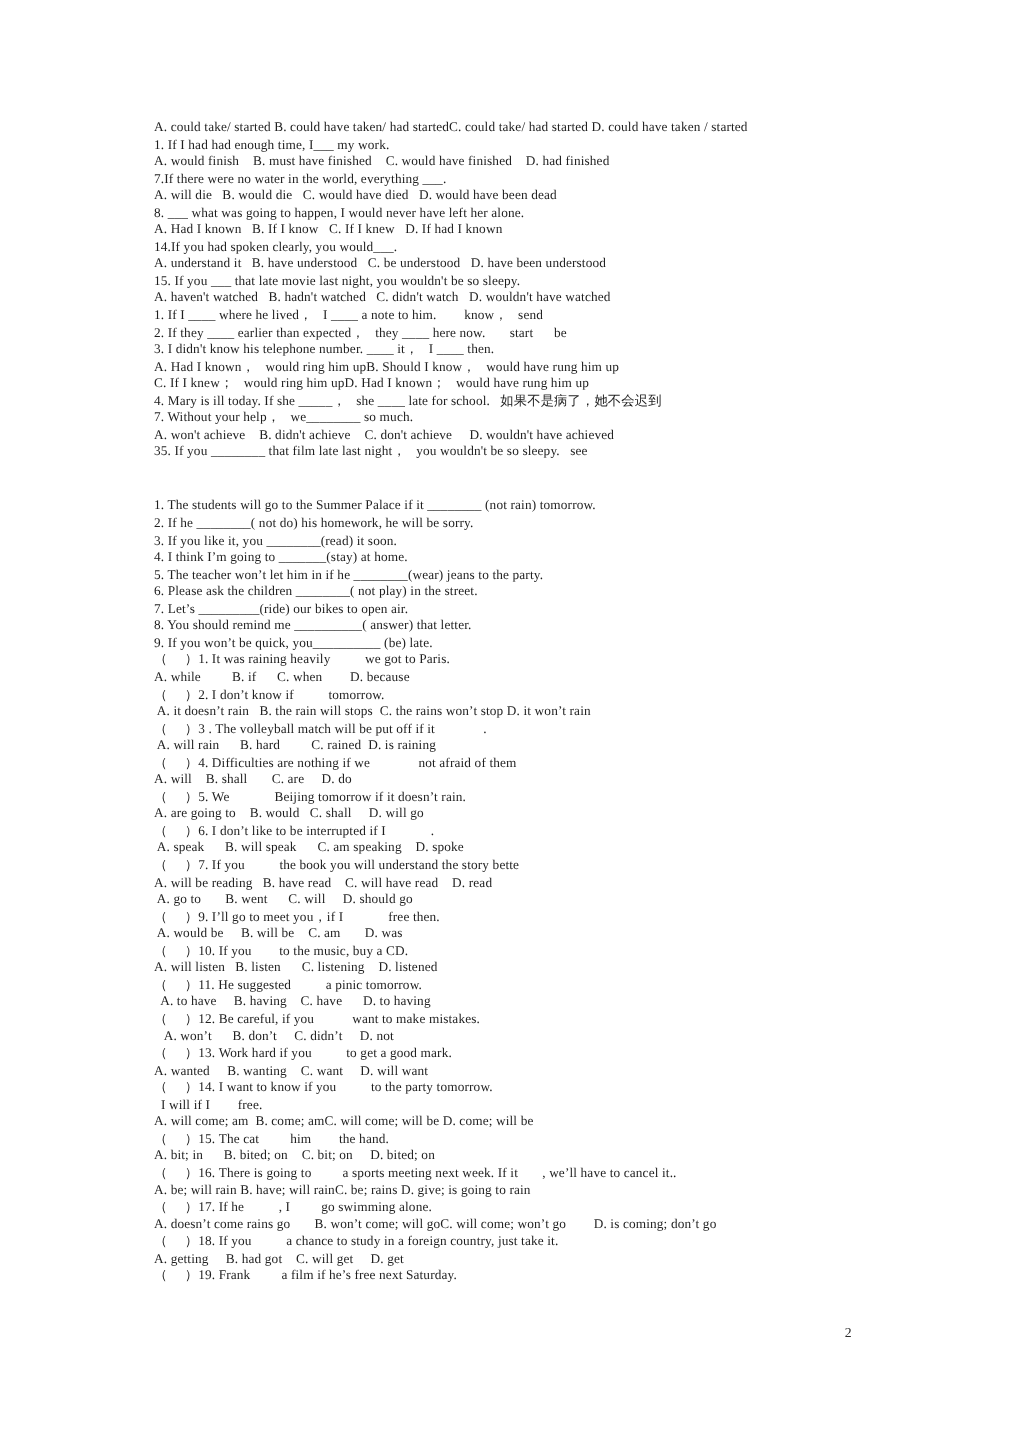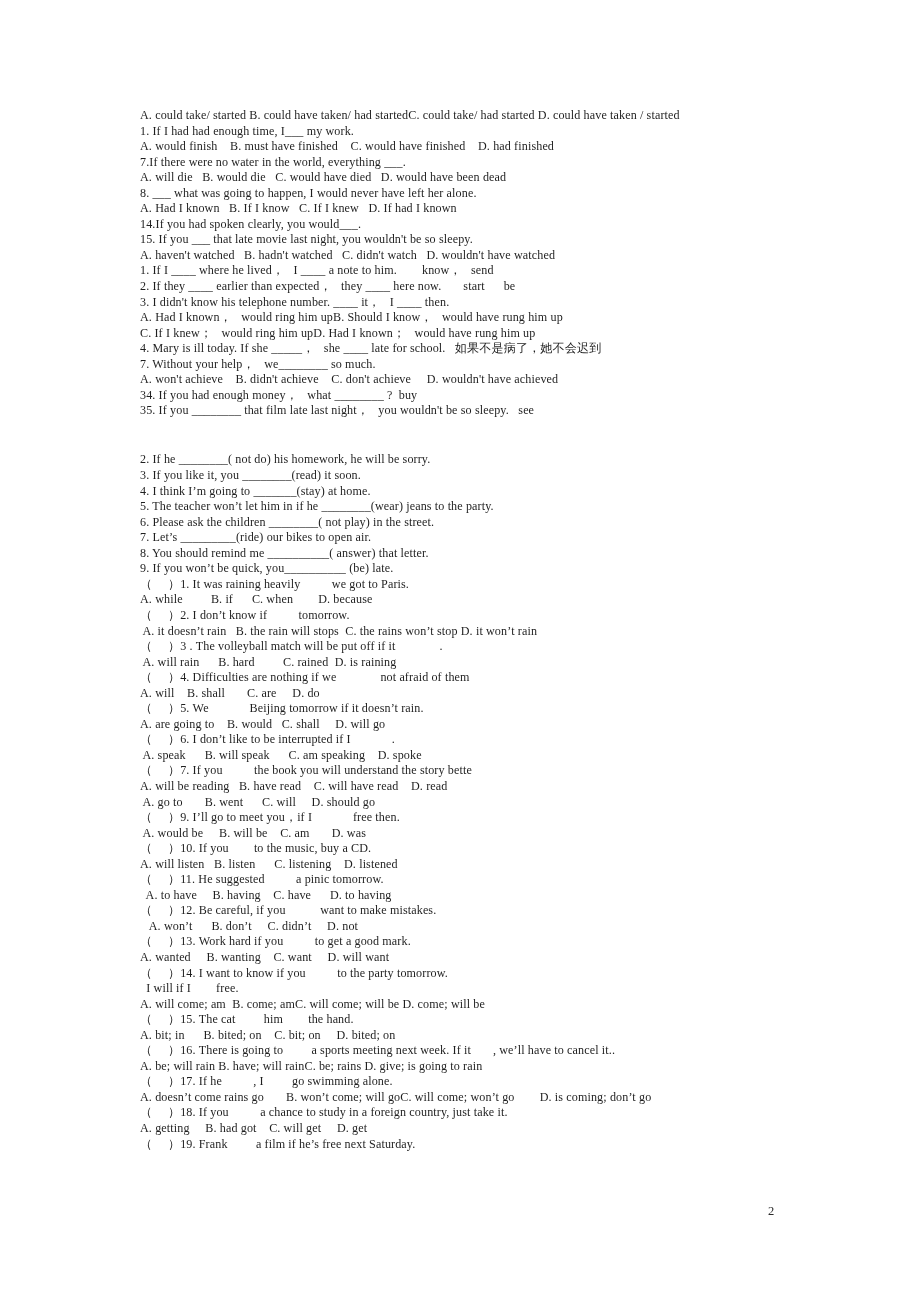--- a/index.html
+++ b/index.html
@@ -64,38 +64,39 @@
 
     <div>
       <div class="line">A. could take/ started B. could have taken/ had startedC. could take/ had started D. could have taken / started</div>
       <div class="line">1. If I had had enough time, I___ my work.</div>
       <div class="line">A. would finish    B. must have finished    C. would have finished    D. had finished</div>
       <div class="line">7.If there were no water in the world, everything ___.</div>
       <div class="line">A. will die   B. would die   C. would have died   D. would have been dead</div>
       <div class="line">8. ___ what was going to happen, I would never have left her alone.</div>
       <div class="line">A. Had I known   B. If I know   C. If I knew   D. If had I known</div>
       <div class="line">14.If you had spoken clearly, you would___.</div>
+      <div class="line">A. understand it   B. have understood   C. be understood   D. have been understood</div>
       <div class="line">15. If you ___ that late movie last night, you wouldn't be so sleepy.</div>
       <div class="line">A. haven't watched   B. hadn't watched   C. didn't watch   D. wouldn't have watched</div>
       <div class="line">1. If I ____ where he lived，   I ____ a note to him.        know，   send</div>
       <div class="line">2. If they ____ earlier than expected，   they ____ here now.       start      be</div>
       <div class="line">3. I didn't know his telephone number. ____ it，   I ____ then.</div>
       <div class="line">A. Had I known，   would ring him upB. Should I know，   would have rung him up</div>
       <div class="line">C. If I knew；   would ring him upD. Had I known；   would have rung him up</div>
       <div class="line">4. Mary is ill today. If she _____，   she ____ late for school.   如果不是病了，她不会迟到</div>
       <div class="line">7. Without your help，   we________ so much.</div>
       <div class="line">A. won't achieve    B. didn't achieve    C. don't achieve     D. wouldn't have achieved</div>
-      <div class="line">34. If you had enough money，   what ________ ?  buy</div>
       <div class="line">35. If you ________ that film late last night，   you wouldn't be so sleepy.   see</div>
     </div>
 
     <div class="line blank"></div>
     <div class="line gap"></div>
 
     <div>
+      <div class="line">1. The students will go to the Summer Palace if it ________ (not rain) tomorrow.</div>
       <div class="line">2. If he ________( not do) his homework, he will be sorry.</div>
       <div class="line">3. If you like it, you ________(read) it soon.</div>
       <div class="line">4. I think I’m going to _______(stay) at home.</div>
       <div class="line">5. The teacher won’t let him in if he ________(wear) jeans to the party.</div>
       <div class="line">6. Please ask the children ________( not play) in the street.</div>
       <div class="line">7. Let’s _________(ride) our bikes to open air.</div>
       <div class="line">8. You should remind me __________( answer) that letter.</div>
       <div class="line">9. If you won’t be quick, you__________ (be) late.</div>
       <div class="line">（     ）1. It was raining heavily          we got to Paris.</div>
       <div class="line">A. while         B. if      C. when        D. because</div>

